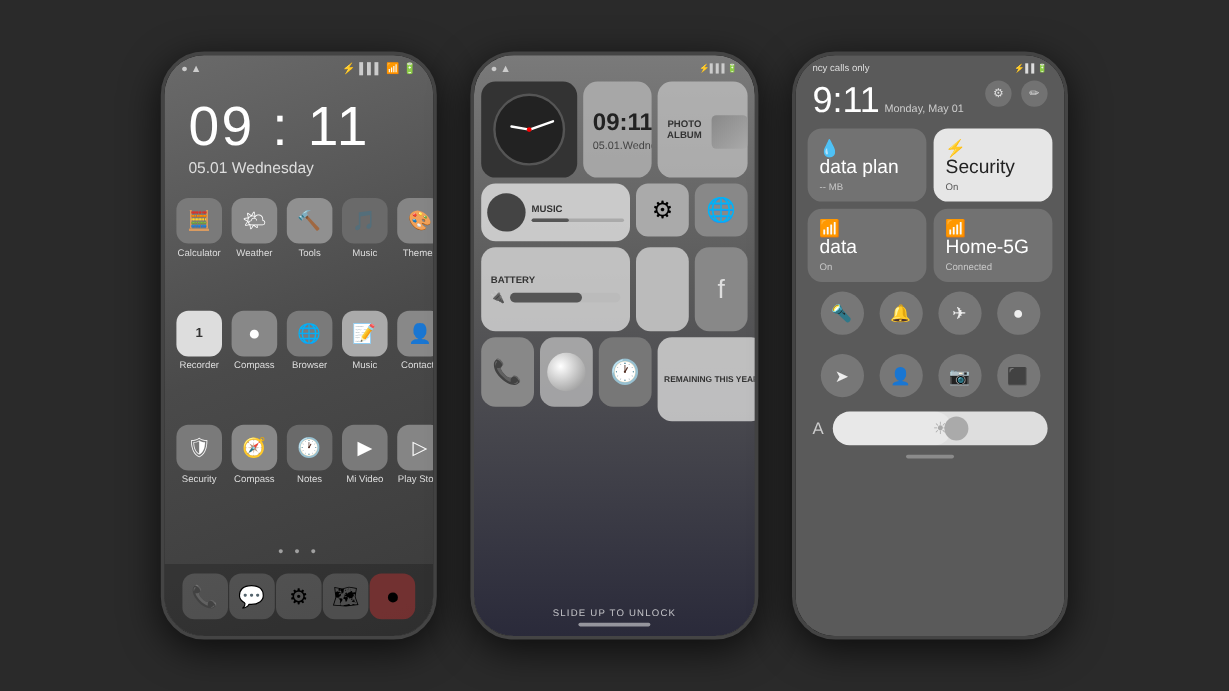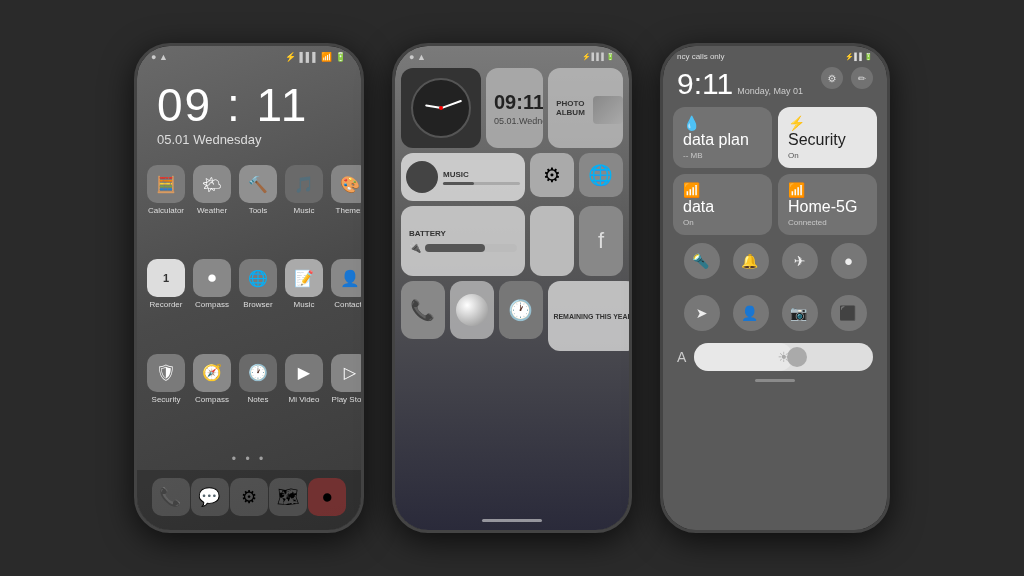--- a/index.html
+++ b/index.html
@@ -539,20 +539,21 @@
           <div style="width:32px;height:32px;border-radius:50%;background:radial-gradient(circle at 35% 35%, #fff, #888)"></div>
         </div>
         <div class="medium-icon" style="background:#777;width:44px;height:58px;border-radius:12px">🕐</div>
         <div class="widget widget-remaining">
           <span style="font-size:7px;font-weight:700;color:#333;text-align:center">REMAINING
 THIS
 YEAR</span>
         </div>
       </div>
     </div>
+    <div class="slide-bar">SLIDE UP TO UNLOCK</div>
     <div class="slide-line"></div>
   </div>
 </div>
 
 <div class="phone phone3">
   <div class="phone-screen">
     <div class="status-bar phone3">
       <span>ncy calls only</span>
       <div class="status-icons">
         <span style="font-size:7px">⚡▌▌🔋</span>

